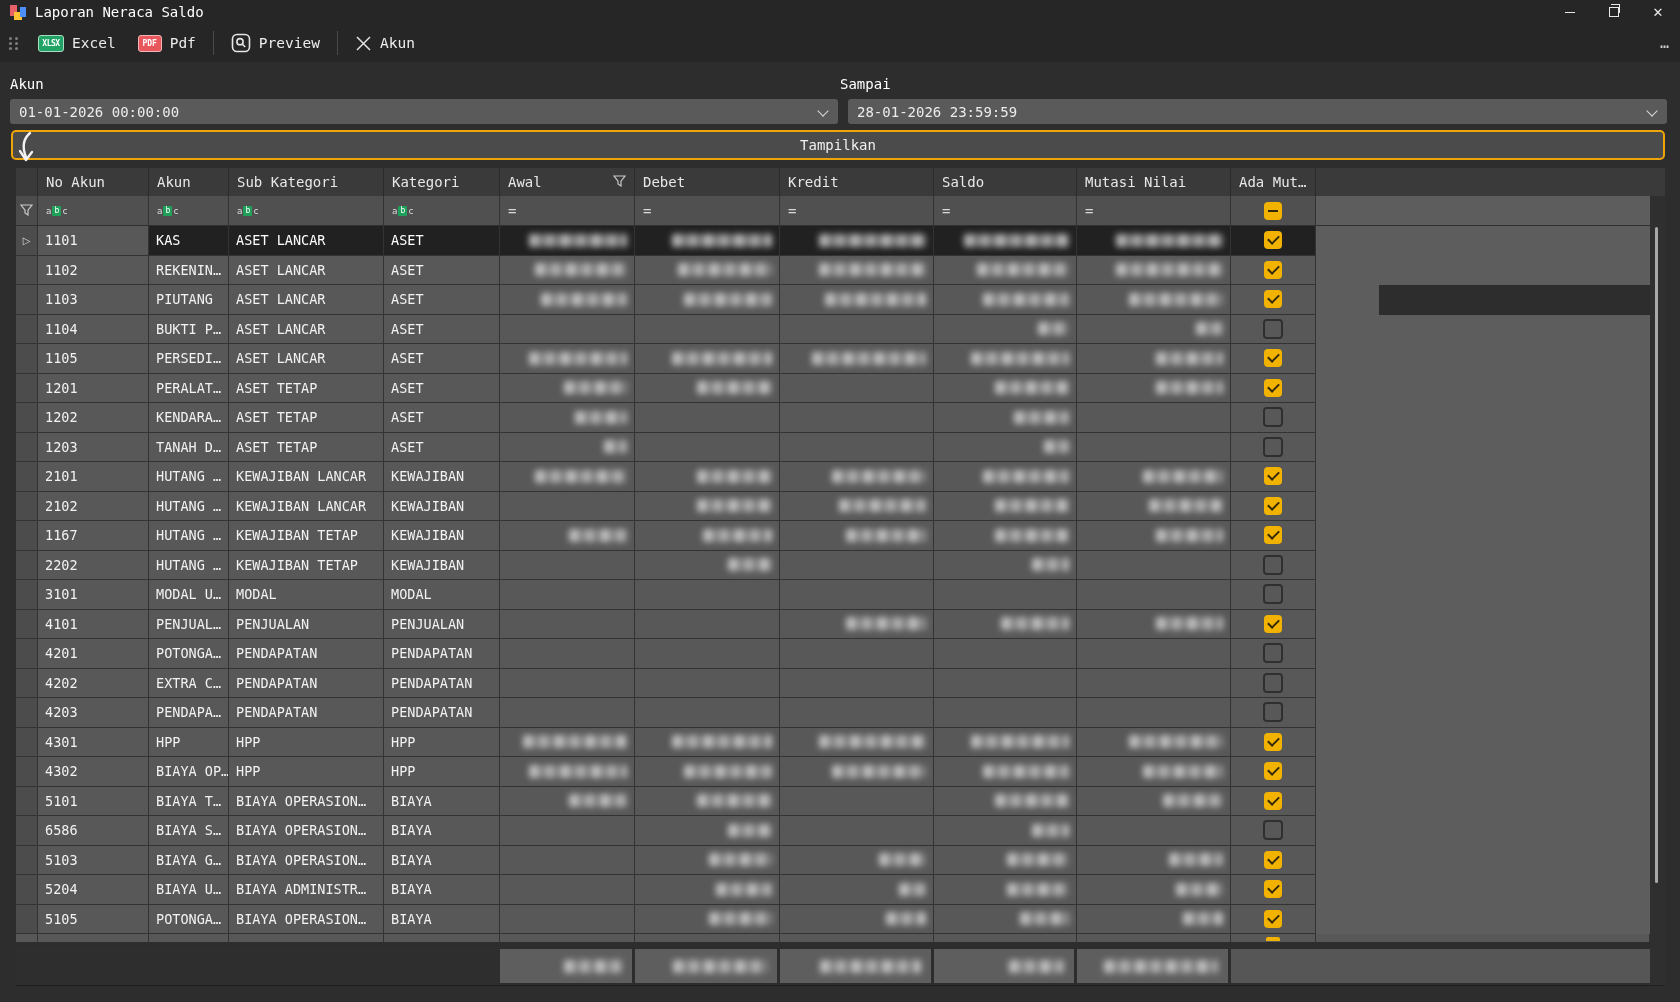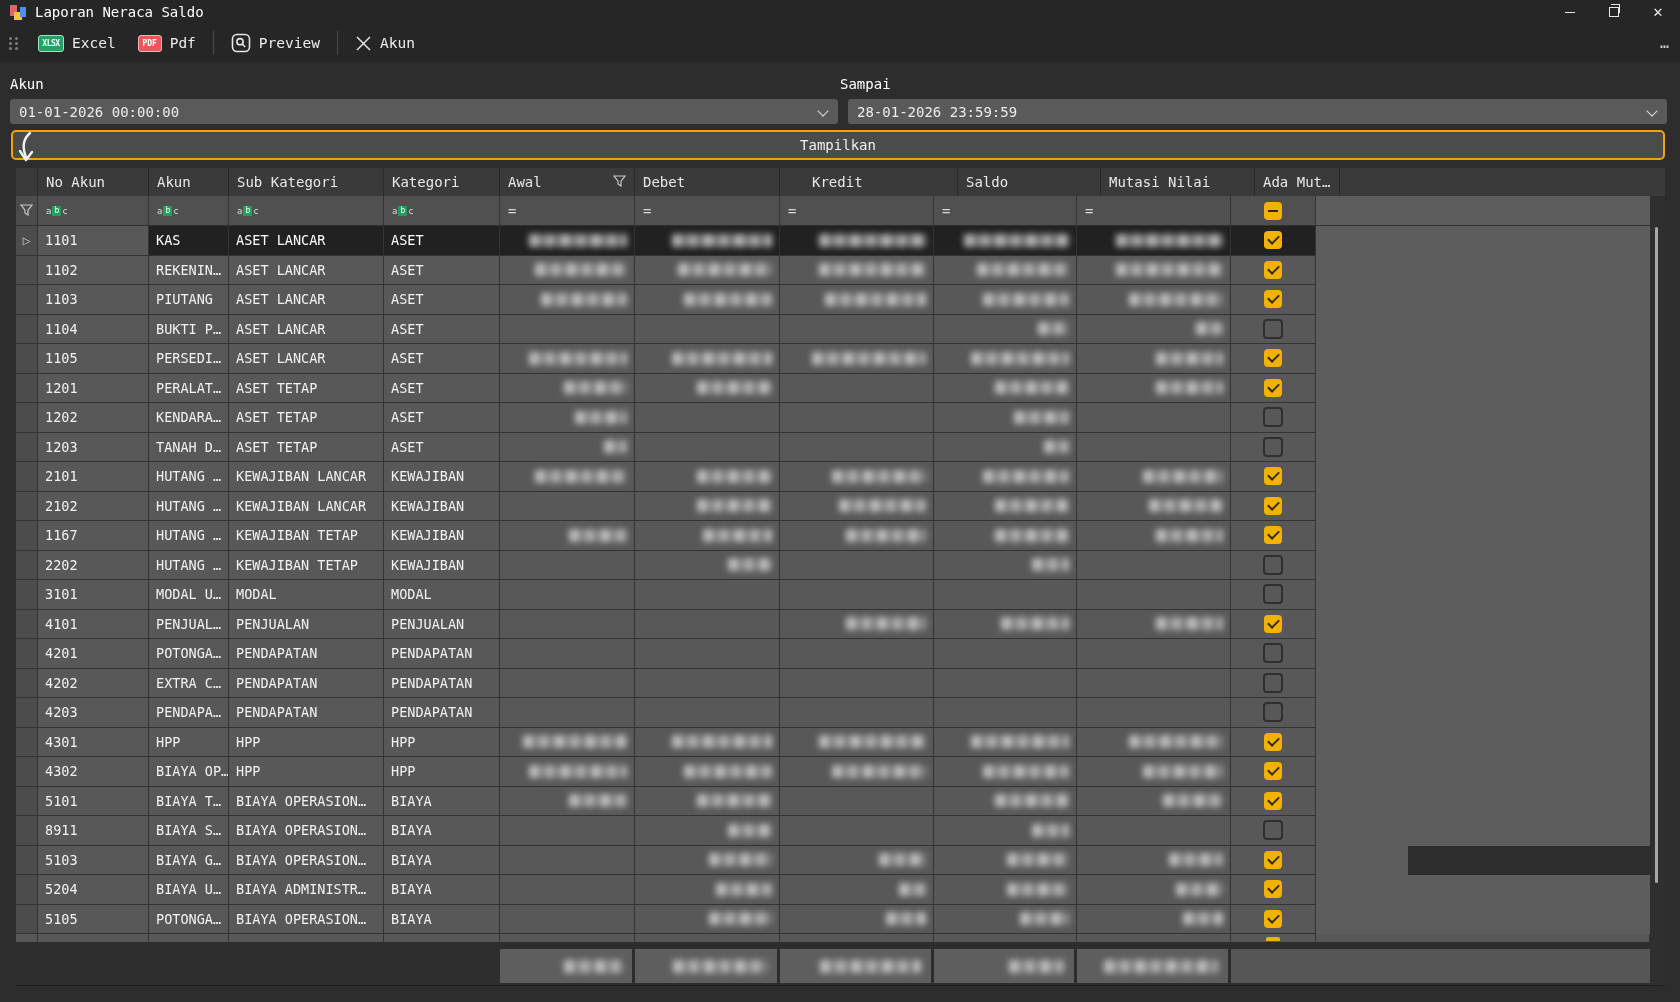--- a/index.html
+++ b/index.html
@@ -177,21 +177,21 @@
       </div>
       <div class="h-cell" style="width: 135px; flex: 0 0 135px;">
         <span class="h-label">Awal</span>
         <span><svg class="funnel-svg" width="13" height="12" viewBox="0 0 13 12">
             <path d="M1,1 H12 L8,6.2 V11 L5,9 V6.2 Z" fill="none" stroke="#c9c9c9" stroke-width="1.2"></path>
           </svg></span>
       </div>
       <div class="h-cell" style="width: 145px; flex: 0 0 145px;">
         <span class="h-label">Debet</span>
       </div>
-      <div class="h-cell" style="width: 154px; flex: 0 0 154px; margin-left: 24px;">
+      <div class="h-cell" style="width: 154px; flex: 0 0 154px;">
         <span class="h-label">Kredit</span>
       </div>
       <div class="h-cell" style="width: 143px; flex: 0 0 143px; justify-content: center;">
         <span class="h-label">Saldo</span>
       </div>
       <div class="h-cell" style="width: 154px; flex: 0 0 154px;">
         <span class="h-label">Mutasi Nilai</span>
       </div>
       <div class="h-cell" style="width: 85px; flex: 0 0 85px;">
         <span class="h-label">Ada Mut…</span>
@@ -314,21 +314,21 @@
           <div class="redact" style="width: 92px;"></div>
         </div>
         <div class="d-cell num" style="width: 154px; flex: 0 0 154px;">
           <div class="redact" style="width: 107px;"></div>
         </div>
         <div class="d-cell cb-cell" style="width: 85px; flex: 0 0 85px;">
           <span class="cbox checked"></span>
         </div>
         <div class="d-cell fill"></div>
       </div>
-      <div class="g-row g-datarow" style="width: 1634px;">
+      <div class="g-row g-datarow" style="width: 1363px;">
         <div class="d-cell ind" style="width: 22px; flex: 0 0 22px;"></div>
         <div class="d-cell" style="width: 111px; flex: 0 0 111px;">
           <span>1103</span>
         </div>
         <div class="d-cell" style="width: 80px; flex: 0 0 80px;">
           <span>PIUTANG</span>
         </div>
         <div class="d-cell" style="width: 155px; flex: 0 0 155px;">
           <span>ASET LANCAR</span>
         </div>
@@ -855,21 +855,21 @@
           <div class="redact" style="width: 60px;"></div>
         </div>
         <div class="d-cell cb-cell" style="width: 85px; flex: 0 0 85px;">
           <span class="cbox checked"></span>
         </div>
         <div class="d-cell fill"></div>
       </div>
       <div class="g-row g-datarow" style="width: 1634px;">
         <div class="d-cell ind" style="width: 22px; flex: 0 0 22px;"></div>
         <div class="d-cell" style="width: 111px; flex: 0 0 111px;">
-          <span>8911</span>
+          <span>6586</span>
         </div>
         <div class="d-cell" style="width: 80px; flex: 0 0 80px;">
           <span>BIAYA S…</span>
         </div>
         <div class="d-cell" style="width: 155px; flex: 0 0 155px;">
           <span>BIAYA OPERASION…</span>
         </div>
         <div class="d-cell" style="width: 116px; flex: 0 0 116px;">
           <span>BIAYA</span>
         </div>
@@ -880,21 +880,21 @@
         <div class="d-cell num" style="width: 154px; flex: 0 0 154px;"></div>
         <div class="d-cell num" style="width: 143px; flex: 0 0 143px;">
           <div class="redact" style="width: 37px;"></div>
         </div>
         <div class="d-cell num" style="width: 154px; flex: 0 0 154px;"></div>
         <div class="d-cell cb-cell" style="width: 85px; flex: 0 0 85px;">
           <span class="cbox un"></span>
         </div>
         <div class="d-cell fill"></div>
       </div>
-      <div class="g-row g-datarow" style="width: 1392px;">
+      <div class="g-row g-datarow" style="width: 1634px;">
         <div class="d-cell ind" style="width: 22px; flex: 0 0 22px;"></div>
         <div class="d-cell" style="width: 111px; flex: 0 0 111px;">
           <span>5103</span>
         </div>
         <div class="d-cell" style="width: 80px; flex: 0 0 80px;">
           <span>BIAYA G…</span>
         </div>
         <div class="d-cell" style="width: 155px; flex: 0 0 155px;">
           <span>BIAYA OPERASION…</span>
         </div>

